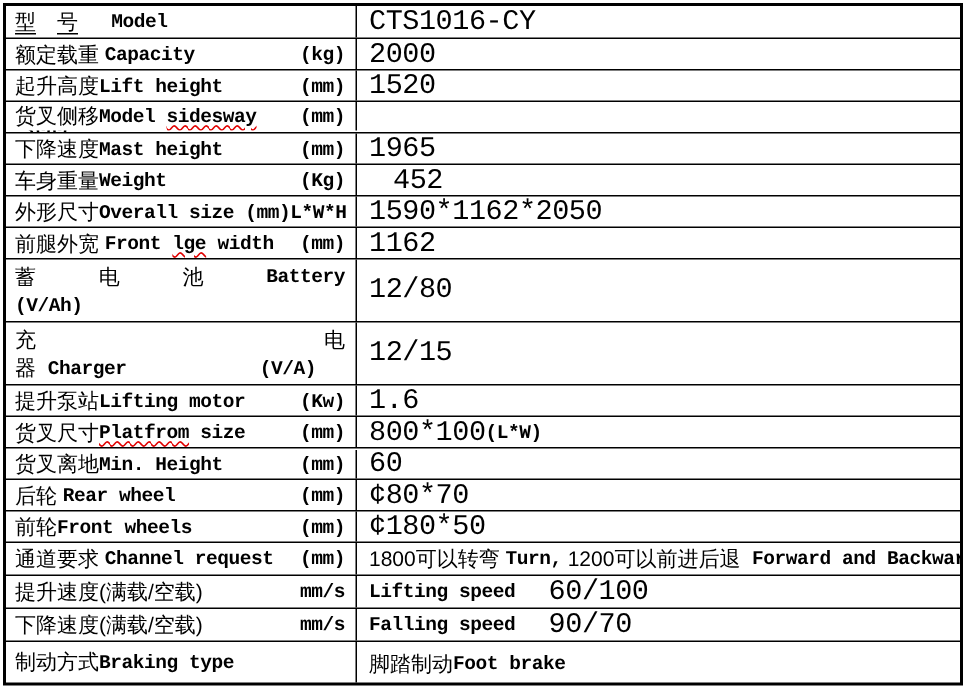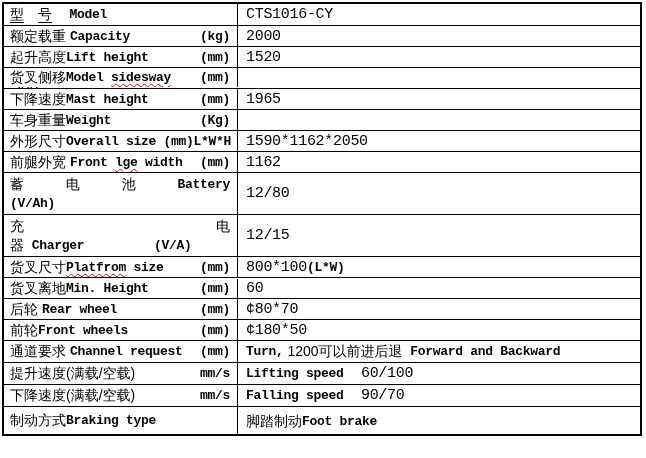--- a/index.html
+++ b/index.html
@@ -7,21 +7,21 @@
   .table{margin:2px;width:640px;border:2px solid #000;box-sizing:border-box;background:#fff;}
   .row{display:flex;border-bottom:1px solid #000;box-sizing:border-box;}
   .row:last-child{border-bottom:none;}
   .label-cell{width:234px;min-width:234px;border-right:1px solid #000;box-sizing:border-box;
     padding:0 7px 0 6px;display:flex;flex-direction:column;justify-content:center;overflow:hidden;}
   .value-cell{flex:1;padding:0 4px 0 8px;display:flex;align-items:center;overflow:hidden;}
   .value-cell.vbottom{align-items:flex-end;padding-bottom:3px;}
   .line{display:flex;align-items:center;white-space:pre;line-height:19px;width:100%;}
   .line.justify{justify-content:space-between;}
   .en{font-family:"Liberation Mono","DejaVu Sans Mono",monospace;font-weight:700;font-size:13px;letter-spacing:-0.3px;}
-  .val{font-family:"Liberation Mono","DejaVu Sans Mono",monospace;font-weight:400;font-size:15px;letter-spacing:-0.3px;}
+  .val{font-family:"Liberation Mono","DejaVu Sans Mono",monospace;font-weight:400;font-size:19px;letter-spacing:-0.3px;}
   .cjk{font-family:"Liberation Sans","DejaVu Sans",sans-serif;font-size:14px;}
   .sq{text-decoration-line:underline;text-decoration-style:wavy;text-decoration-color:#e00000;
       text-decoration-thickness:1px;text-underline-offset:2px;}
   .u{text-decoration-line:underline;text-decoration-color:#000;text-underline-offset:3px;}
   .unit{margin-left:auto;}
 </style>
 </head>
 <body>
 
 <div class="table">
@@ -62,20 +62,23 @@
         <div class="line"><span class="cjk">下降速度</span><span class="en">Mast height</span><span class="en unit">(mm)</span></div>
       </div>
       <div class="value-cell">
         <div class="line"><span class="val">1965</span></div>
       </div>
     </div>
     <div class="row" style="height: 21px; gap: 16px;">
       <div class="label-cell">
         <div class="line"><span class="cjk">车身重量</span><span class="en">Weight</span><span class="en unit">(Kg)</span></div>
       </div>
+      <div class="value-cell">
+        <div class="line"><span class="val">452</span></div>
+      </div>
     </div>
     <div class="row" style="height: 21px;">
       <div class="label-cell">
         <div class="line"><span class="cjk">外形尺寸</span><span class="en">Overall size (mm)L*W*H</span></div>
       </div>
       <div class="value-cell">
         <div class="line"><span class="val">1590*1162*2050</span></div>
       </div>
     </div>
     <div class="row" style="height: 21px;">
@@ -95,20 +98,28 @@
         <div class="line"><span class="val">12/80</span></div>
       </div>
     </div>
     <div class="row" style="height: 42px;">
       <div class="label-cell">
         <div class="line justify"><span class="cjk">充</span><span class="cjk">电</span></div>
         <div class="line"><span class="cjk">器  </span><span class="en">Charger</span><span class="val">        </span><span class="en">(V/A)</span></div>
       </div>
       <div class="value-cell">
         <div class="line"><span class="val">12/15</span></div>
+      </div>
+    </div>
+    <div class="row" style="height: 21px;">
+      <div class="label-cell">
+        <div class="line"><span class="cjk">提升泵站</span><span class="en">Lifting motor</span><span class="en unit">(Kw)</span></div>
+      </div>
+      <div class="value-cell">
+        <div class="line"><span class="val">1.6</span></div>
       </div>
     </div>
     <div class="row" style="height: 21px;">
       <div class="label-cell">
         <div class="line"><span class="cjk">货叉尺寸</span><span class="en sq">Platfrom</span><span class="en"> size</span><span class="en unit">(mm)</span></div>
       </div>
       <div class="value-cell">
         <div class="line"><span class="val">800*100</span><span class="en">(L*W)</span></div>
       </div>
     </div>
@@ -134,21 +145,21 @@
       </div>
       <div class="value-cell">
         <div class="line"><span class="val">¢180*50</span></div>
       </div>
     </div>
     <div class="row" style="height: 22px;">
       <div class="label-cell">
         <div class="line"><span class="cjk">通道要求 </span><span class="en">Channel request</span><span class="en unit">(mm)</span></div>
       </div>
       <div class="value-cell">
-        <div class="line"><span class="en">Turn,</span><span class="cjk"> 1200可以前进后退  </span><span class="en">Forward and Backward</span></div>
+        <div class="line"><span class="cjk">1800可以转弯 </span><span class="en">Turn,</span><span class="cjk"> 1200可以前进后退  </span><span class="en">Forward and Backward</span></div>
       </div>
     </div>
     <div class="row" style="height: 22px;">
       <div class="label-cell">
         <div class="line"><span class="cjk">提升速度(满载/空载)</span><span class="en unit">mm/s</span></div>
       </div>
       <div class="value-cell">
         <div class="line"><span class="en">Lifting speed</span><span class="val">  60/100</span></div>
       </div>
     </div>

